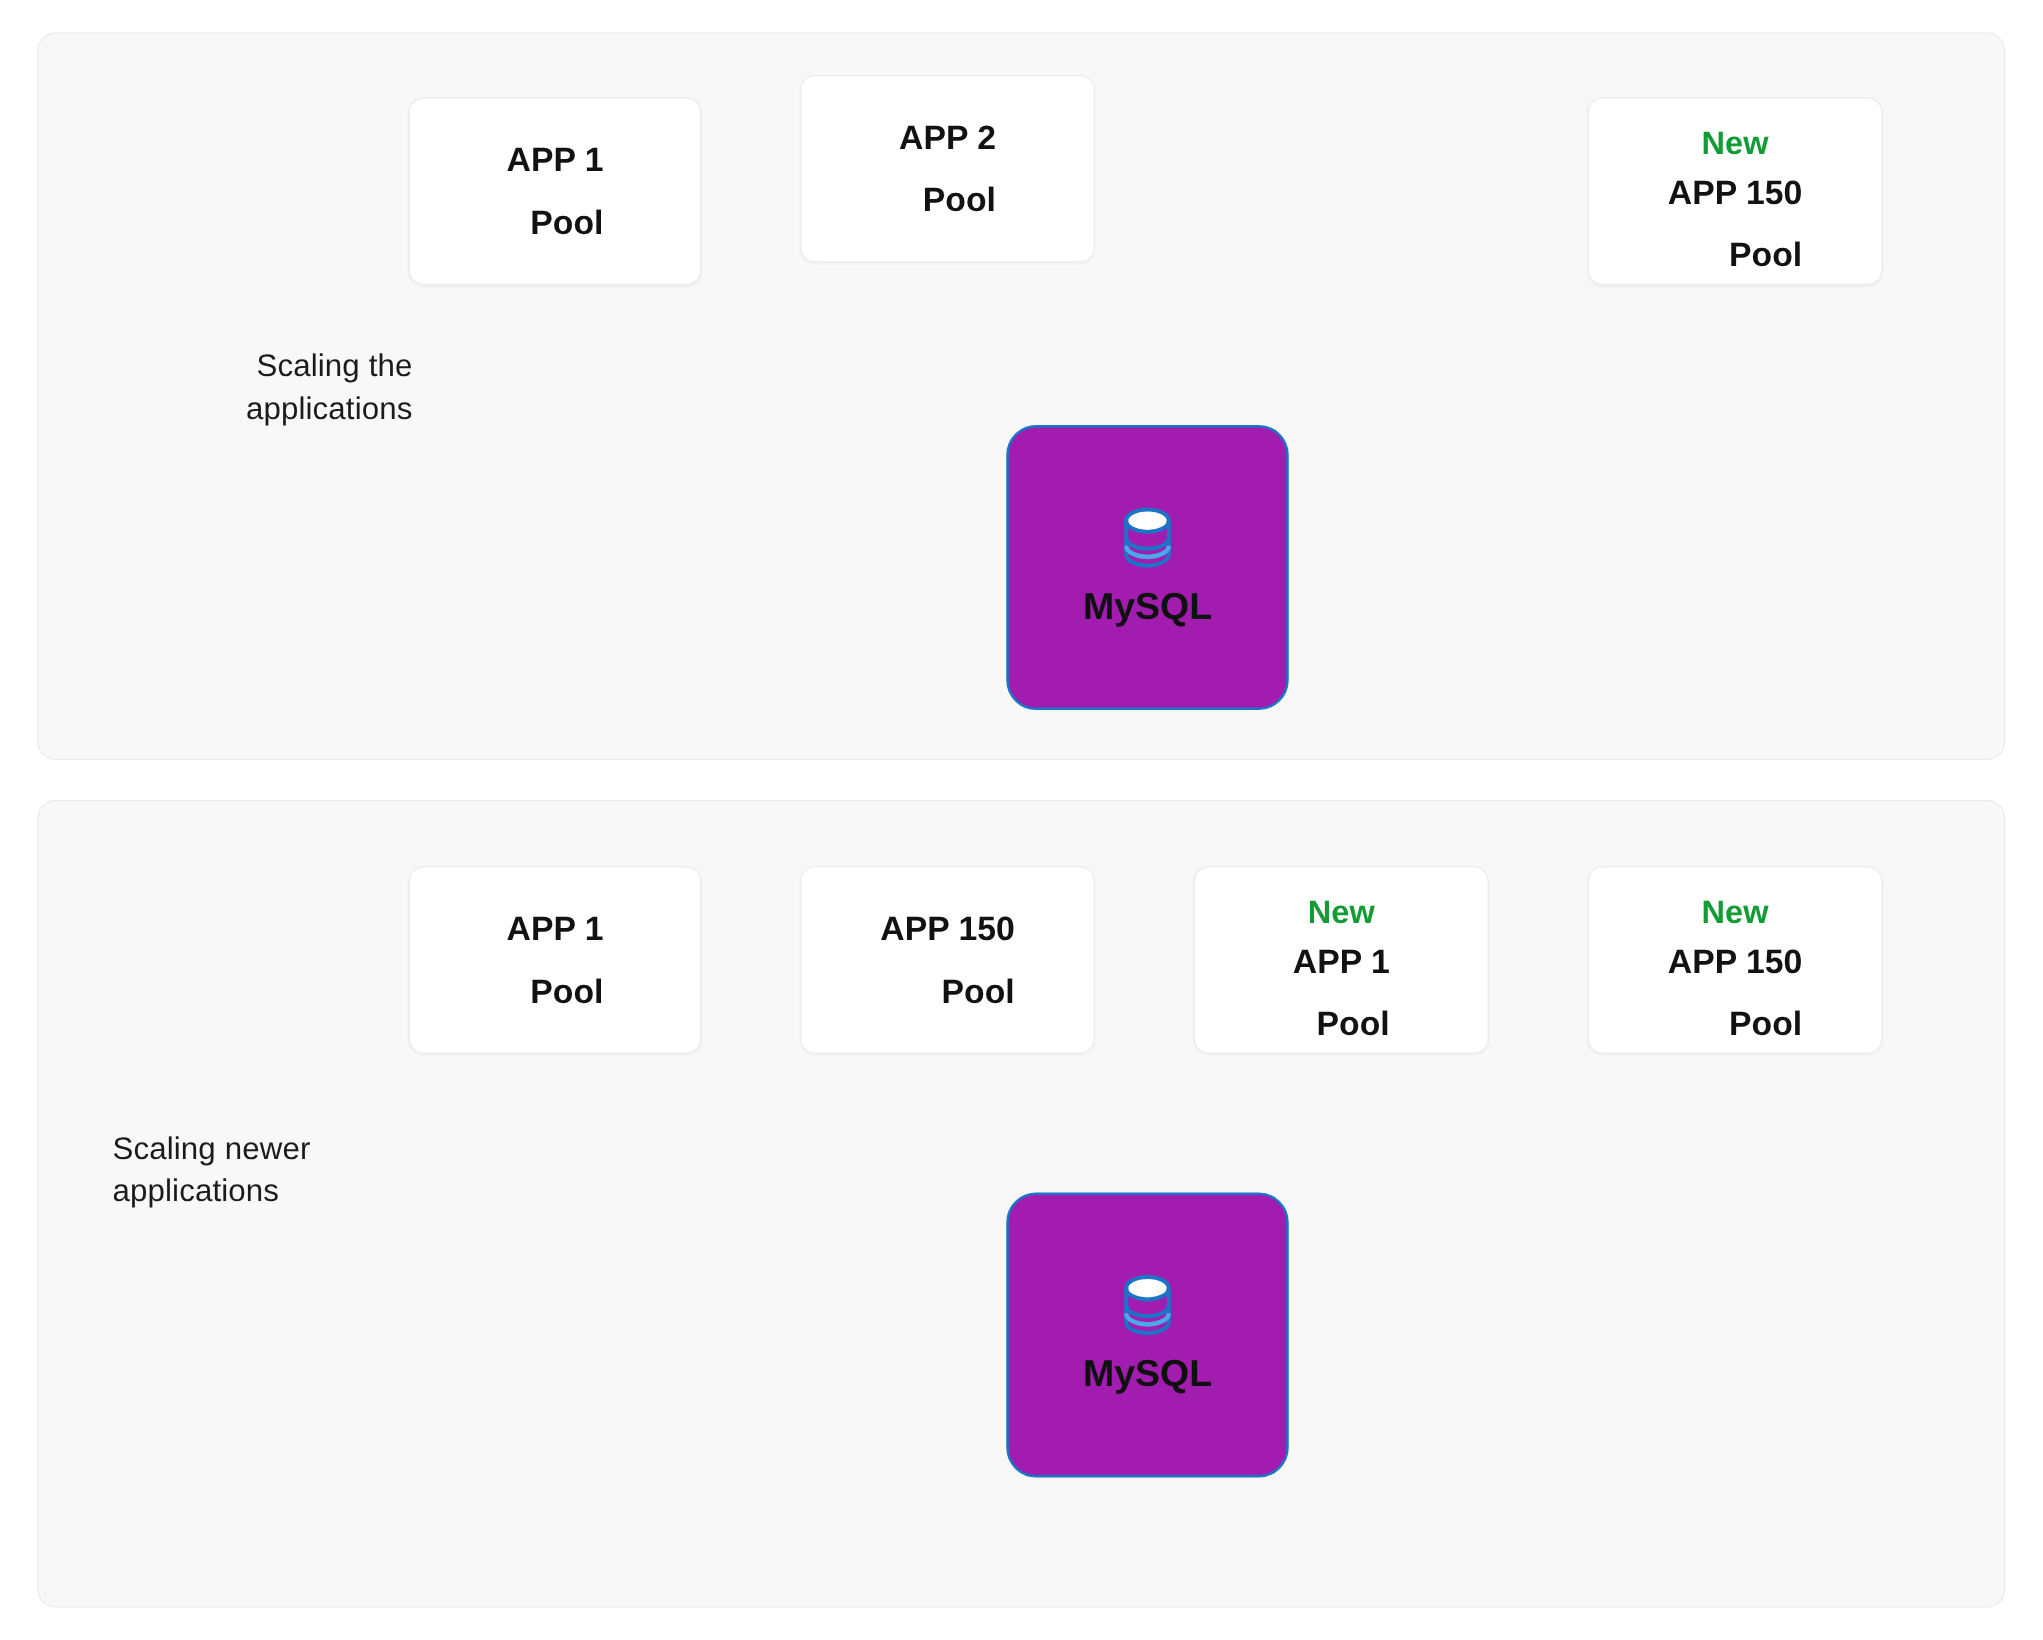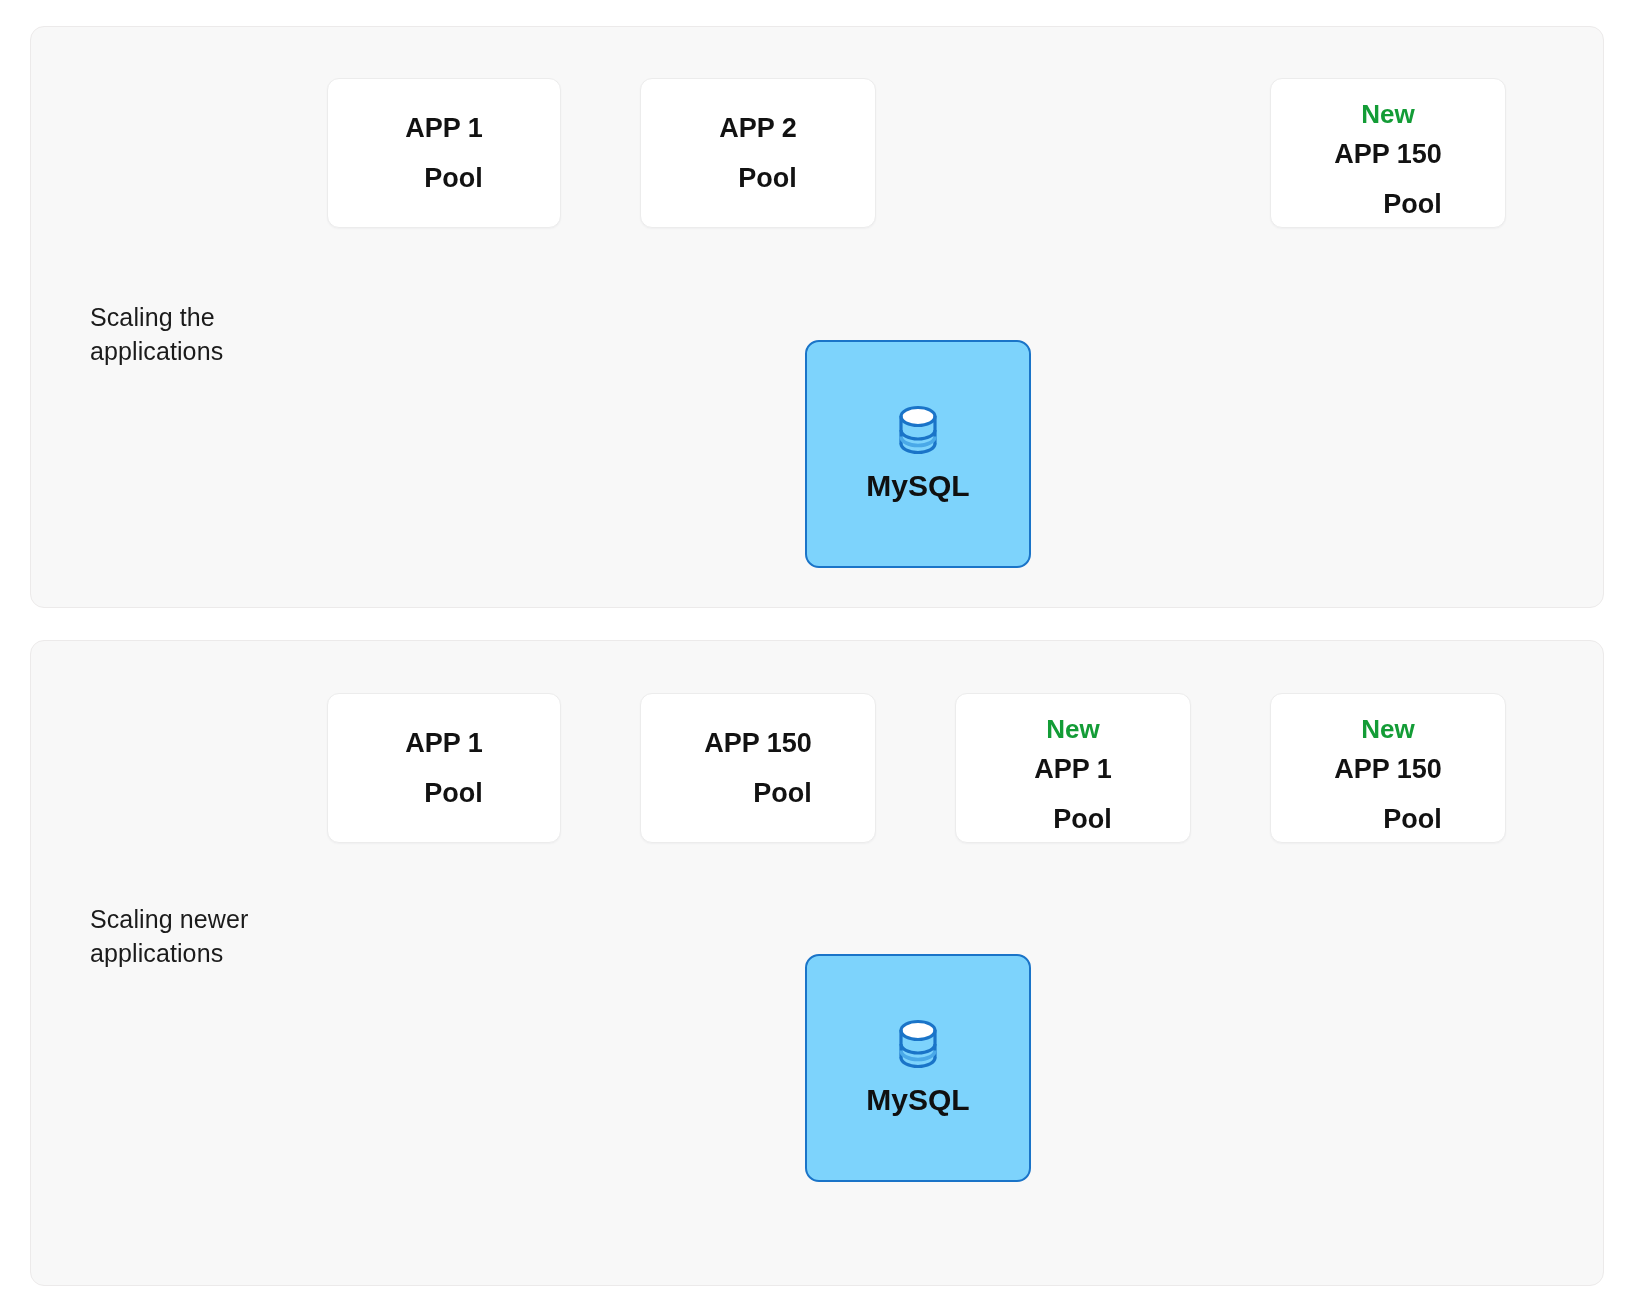--- a/index.html
+++ b/index.html
@@ -55,23 +55,23 @@
     font-size:27px;
     font-weight:700;
     line-height:50px;
     text-align:right;
     white-space:pre-line;
   }
   .app-box.with-badge{justify-content:flex-start;padding-top:22px;}
 
   .db-box{
     position:absolute;
-    background:#7dd3fc;
+    background:#a21caf;
     border:2.5px solid #1a74c8;
-    border-radius:14px;
+    border-radius:24px;
     box-sizing:border-box;
     display:flex;
     flex-direction:column;
     align-items:center;
     justify-content:center;
   }
   .db-box .db-label{
     color:#101010;
     font-size:30px;
     font-weight:700;
@@ -113,29 +113,29 @@
 
     <path d="M757,843 L757,880 Q757,895 772,895 L866,895 Q881,895 881,910 L881,930" fill="none" stroke="#1d1d1d" stroke-width="3" stroke-dasharray="6 7" stroke-linecap="butt" marker-end="url(#arrow-d)"></path>
 
     <path d="M1072,843 L1072,880 Q1072,895 1057,895 L968,895 Q953,895 953,910 L953,930" fill="none" stroke="#1d1d1d" stroke-width="3" stroke-dasharray="6 7" stroke-linecap="butt" marker-end="url(#arrow-d)"></path>
 
     <path d="M1387,843 L1387,1056 Q1387,1071 1372,1071 L1042,1071" fill="none" stroke="#1d1d1d" stroke-width="3" stroke-dasharray="6 7" stroke-linecap="butt" marker-end="url(#arrow-r)"></path>
   </svg>
 
   <div class="panel" id="panel-scaling"></div>
 
-  <div class="panel-label" style="left:90px;top:300px;width:240px;">Scaling the
+  <div class="panel-label" style="left:90px;top:276px;width:240px;text-align:right;">Scaling the
 applications</div>
 
   <div class="app-box" id="p1-app1" style="left:327px;top:78px;width:234px;height:150px;">
     <div class="title">APP 1
 Pool</div>
   </div>
 
-  <div class="app-box" id="p1-app2" style="left:640px;top:78px;width:236px;height:150px;">
+  <div class="app-box" id="p1-app2" style="left:640px;top:60px;width:236px;height:150px;">
     <div class="title">APP 2
 Pool</div>
   </div>
 
   <div class="app-box with-badge" id="p1-app150" style="left:1270px;top:78px;width:236px;height:150px;">
     <div class="badge">New</div>
     <div class="title">APP 150
 Pool</div>
   </div>
 

